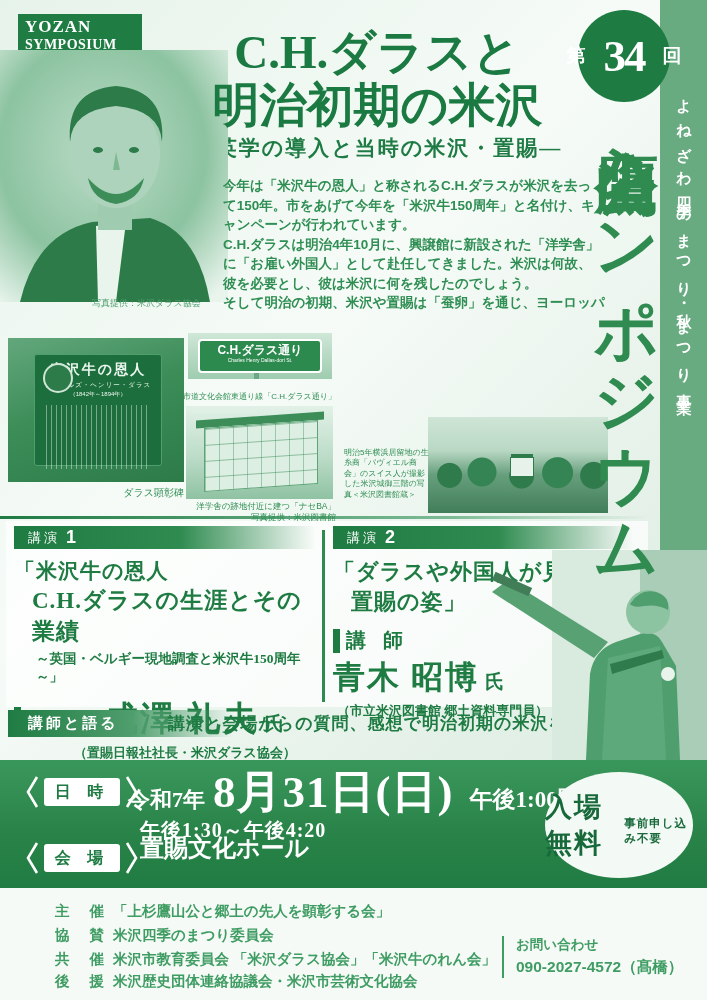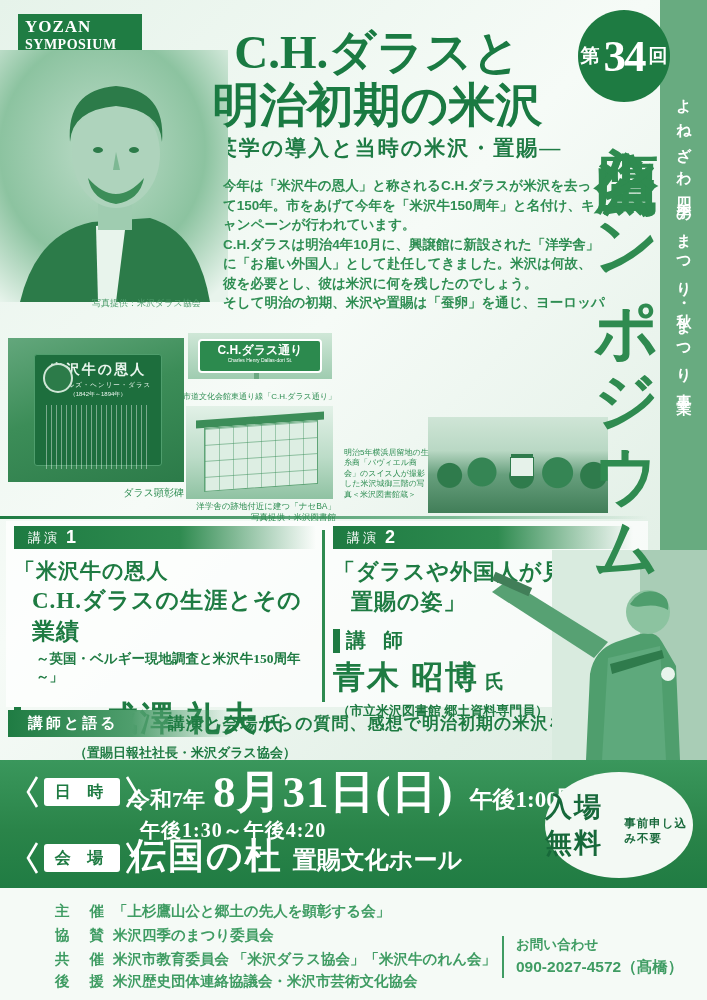--- a/index.html
+++ b/index.html
@@ -14,21 +14,21 @@
     position:absolute;top:88px;left:50%;transform:translateX(-50%);
     writing-mode:vertical-rl;text-orientation:upright;
     color:#fff;font-size:15px;font-weight:700;letter-spacing:7px;white-space:nowrap;
   }
   .round-badge{
     position:absolute;left:578px;top:10px;width:92px;height:92px;border-radius:50%;
     background:#1e7b42;color:#fff;display:flex;align-items:center;justify-content:center;z-index:6;
     font-family:"Liberation Serif",serif;font-weight:700;
   }
   .round-badge .sm{font-size:19px;}
-  .round-badge .lg{font-size:45px;letter-spacing:-2px;margin:0 4px;}
+  .round-badge .lg{font-size:45px;letter-spacing:-2px;margin:0 18px;}
   .vertical-title{
     position:absolute;left:560px;top:98px;height:610px;width:98px;z-index:5;
     writing-mode:vertical-rl;text-orientation:upright;
     font-family:"Liberation Serif",serif;font-weight:700;font-size:64px;line-height:1;
     letter-spacing:2px;color:#2f8b50;text-align:left;
   }
   
   .logo-box{
     position:absolute;left:18px;top:14px;width:124px;height:44px;background:#1f7c43;color:#fff;
     font-family:"Liberation Serif",serif;font-weight:700;padding:3px 0 0 7px;box-sizing:border-box;line-height:1.15;
@@ -339,21 +339,20 @@
     <div class="ev-badge badge-venue">
       <svg class="chev" viewBox="0 0 13 32">
           <polyline points="11,1 2,16 11,31" fill="none" stroke="#fff" stroke-width="2.6"></polyline>
         </svg>
       <span class="ev-pill">会 場</span>
       <svg class="chev" viewBox="0 0 13 32">
           <polyline points="2,1 11,16 2,31" fill="none" stroke="#fff" stroke-width="2.6"></polyline>
         </svg>
     </div>
     <div class="venue-row">
-      <span class="venue-big">伝国の杜</span>
       <span class="venue-small">置賜文化ホール</span>
     </div>
     <div class="free-circle">
       <div class="free-main">入場無料</div>
       <div class="free-sub">事前申し込み不要</div>
     </div>
   </div>
 
   <div class="footer">
     <div class="footer-rows">

